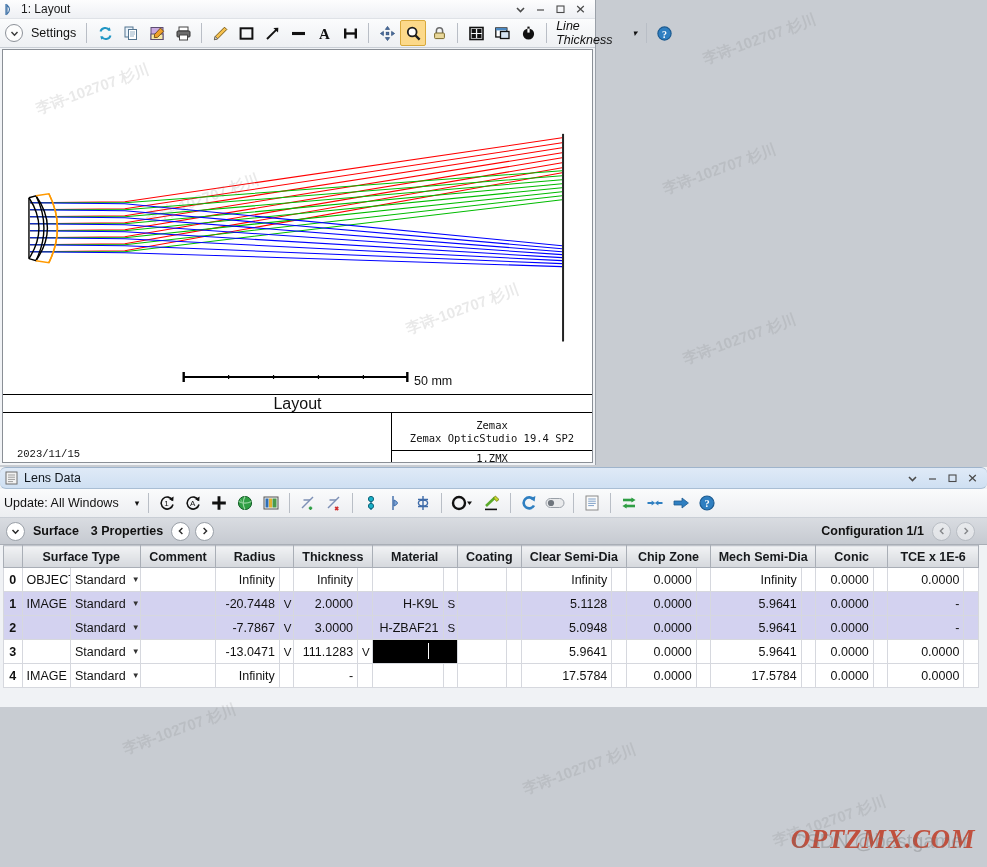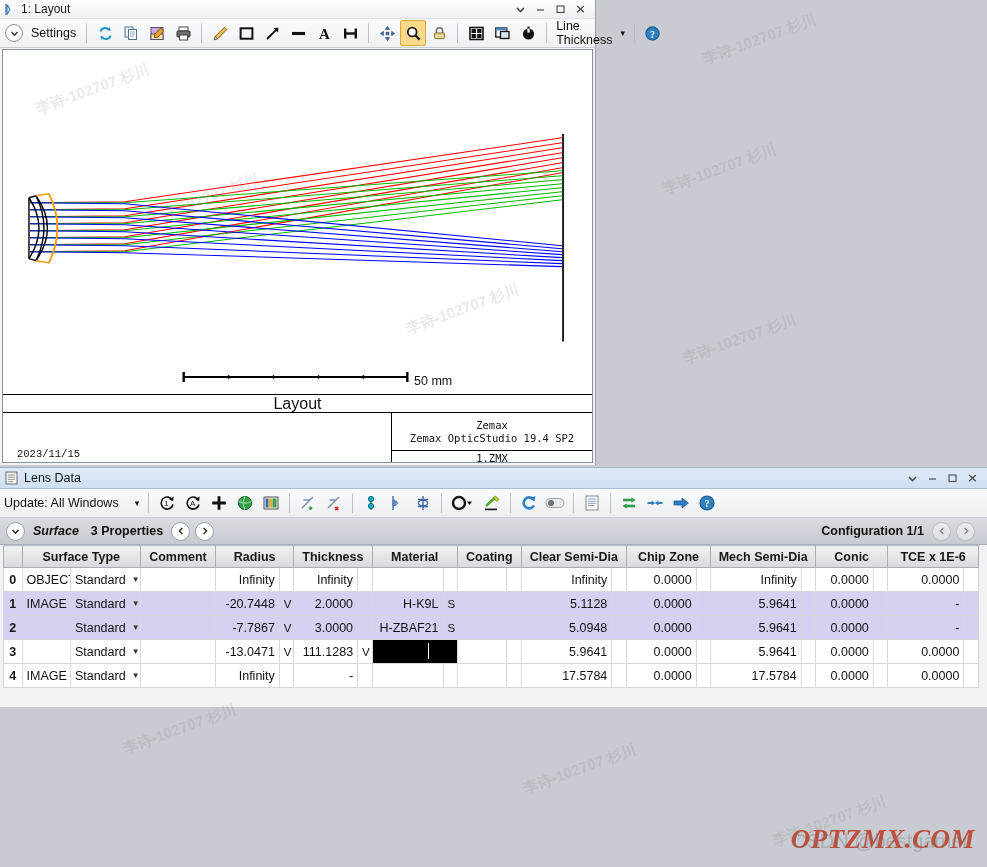--- a/index.html
+++ b/index.html
@@ -38,21 +38,21 @@
 
   #layout-toolbar{
     height:28px;flex:none;display:flex;align-items:center;padding:0 3px;
     background:linear-gradient(#fbfcfd,#eef0f3);
     border-bottom:1px solid #c9ced5;
   }
   .settings-btn{display:flex;align-items:center;gap:8px;padding:0 5px 0 2px;height:24px;}
   .settings-btn span{font-size:12.5px;}
   .circ-chev{width:16px;height:16px;border-radius:50%;border:1px solid #8d9299;
     display:flex;align-items:center;justify-content:center;background:#fdfdfd;}
-  .lt-label{font-size:12.5px;padding:0 4px;display:flex;align-items:center;gap:8px;}
+  .lt-label{font-size:12.5px;padding:0 4px;display:flex;align-items:center;gap:20px;font-style:italic;}
 
   #layout-canvas-wrap{
     flex:1;margin:1px 2px 2px 2px;background:#fff;border:1px solid #8a8f96;
     display:flex;flex-direction:column;position:relative;overflow:hidden;
   }
   #plot-area{flex:1;position:relative;background:#fff;}
   #plot-area svg{display:block;width:100%;height:100%;}
   #layout-caption{
     height:17px;flex:none;border-top:1px solid #000;border-bottom:1px solid #000;
     display:flex;align-items:center;justify-content:center;
@@ -66,21 +66,21 @@
   #footer-mid .m2{height:14px;border-top:1px solid #000;display:flex;align-items:center;justify-content:center;}
 
   
   #lensdata-window{
     position:absolute;left:0;top:467px;width:987px;height:240px;
     background:#f0f2f5;display:flex;flex-direction:column;
   }
   #ld-titlebar{
     height:20px;flex:none;display:flex;align-items:center;padding:0 2px 0 5px;
     background:linear-gradient(#dfeaf7,#cfe0f2);
-    border-top:1px solid #9fb4cc;border-bottom:1px solid #a9bed4;
+    border-top:1px solid #9fb4cc;border-bottom:1px solid #a9bed4;border-radius:6px;
   }
   #ld-titlebar .ttl{font-size:12.5px;margin-left:6px;color:#10161c;}
   #ld-toolbar{
     height:28px;flex:none;display:flex;align-items:center;padding:0 4px;
     background:linear-gradient(#fafbfc,#eceef1);
     border-bottom:1px solid #c9ced5;
   }
   #ld-update{font-size:12.5px;display:flex;align-items:center;gap:16px;padding-right:4px;}
   #ld-surfbar{
     height:26px;flex:none;display:flex;align-items:center;padding:0 6px;
@@ -572,21 +572,21 @@
       </svg>
     </div>
   </div>
 
   <div id="ld-surfbar" class="noselect">
     <span class="rndbtn">
       <svg width="9" height="9" viewBox="0 0 9 9">
           <path d="M1.5 3 L4.5 6.2 L7.5 3" fill="none" stroke="#2a2a2a" stroke-width="1.5"></path>
         </svg>
     </span>
-    <span style="margin-left:8px;font-style:italic;">Surface</span>
+    <span style="margin-left:8px;">Surface</span>
     <span style="margin-left:12px;">3 Properties</span>
     <span class="rndbtn" style="margin-left:8px;">
       <svg width="8" height="8" viewBox="0 0 8 8">
           <path d="M5.4 1 L2.4 4 L5.4 7" fill="none" stroke="#2a2a2a" stroke-width="1.4"></path>
         </svg>
     </span>
     <span class="rndbtn" style="margin-left:5px;">
       <svg width="8" height="8" viewBox="0 0 8 8">
           <path d="M2.6 1 L5.6 4 L2.6 7" fill="none" stroke="#2a2a2a" stroke-width="1.4"></path>
         </svg>

